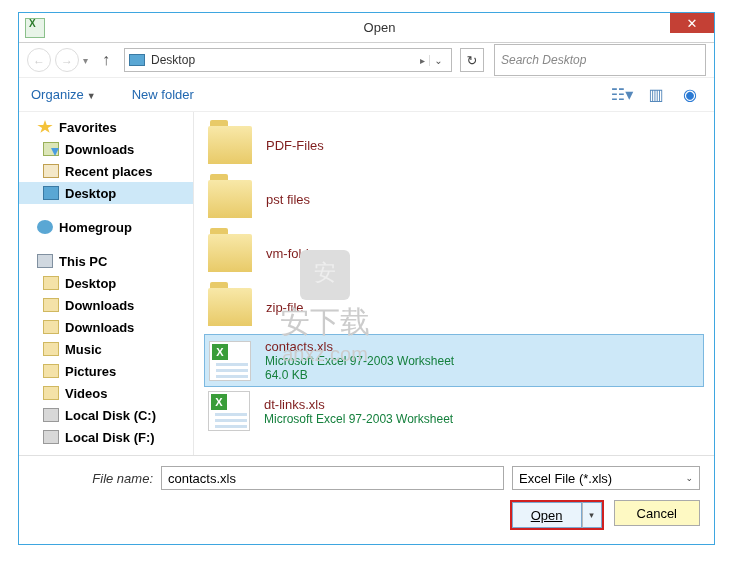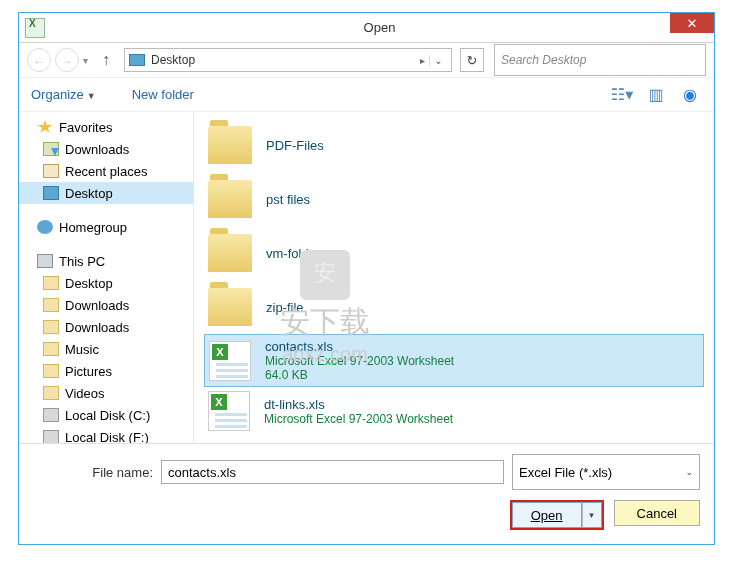--- a/index.html
+++ b/index.html
@@ -22,21 +22,21 @@
 .refresh{ width:24px; height:24px; border:1px solid #bbb; display:flex; align-items:center; justify-content:center; margin-left:4px; font-size:13px; color:#444; cursor:pointer;}
 .search { width: 212px; height: 32px; border: 1px solid #bbb; margin-left: 6px; padding: 0 6px; font-size: 12px; color: #888; font-style: italic; display:flex; align-items:center;}
 .toolbar { height: 34px; border-top: 1px solid #eee; display: flex; align-items: center; padding: 0 12px; gap: 36px; }
 .tb-link { color: #2268b0; font-size: 13px; cursor: pointer; }
 .tb-link .caret{ font-size:9px; margin-left:3px; color:#555;}
 .tb-right{ margin-left:auto; display:flex; gap:10px; align-items:center;}
 .tb-icon{ width:24px; height:20px; display:flex; align-items:center; justify-content:center; cursor:pointer; color:#5588bb;}
 .body { flex: 1; display: flex; border-top: 1px solid #eee; overflow:hidden;}
 .sidebar { width: 175px; border-right: 1px solid #e8e8e8; padding: 4px 0; overflow-y:auto; font-size:13px;}
 .sb-group { margin-bottom: 12px; }
-.sb-item { display: flex; align-items: center; height: 22px; padding: 0 8px 0 24px; cursor: pointer; white-space:nowrap;}
+.sb-item { display: flex; align-items: center; height: 22px; padding: 0 8px 0 24px; cursor: pointer; white-space:nowrap;font-weight:bold;}
 .sb-item.lvl0{ padding-left:18px;}
 .sb-item.selected { background: #cde8f8; }
 .sb-ico{ width:16px; height:14px; margin-right:6px; display:inline-block;}
 .ico-star{ background:#f4c23a; clip-path: polygon(50% 0,61% 35%,98% 35%,68% 57%,79% 91%,50% 70%,21% 91%,32% 57%,2% 35%,39% 35%);}
 .ico-down{ background: linear-gradient(#dce6b8,#dce6b8); border:1px solid #9ab05a; position:relative;}
 .ico-down::after{content:""; position:absolute; right:-1px; bottom:-1px; width:8px; height:8px; background:#4a9de0; clip-path:polygon(0 0,100% 0,50% 100%);}
 .ico-recent{ background:#f4e8c8; border:1px solid #c0a050;}
 .ico-monitor{ background:#5aa7d4; border:1px solid #3a7aa4;}
 .ico-home{ background:#5aa7d4; border-radius:50%;}
 .ico-pc{ background:#d0d8e0; border:1px solid #8090a0;}
@@ -45,30 +45,30 @@
 .content { flex: 1; padding: 6px 10px; overflow-y: auto; }
 .file-row { display: flex; align-items: center; min-height: 48px; padding: 4px; cursor: pointer; }
 .file-row.folder{ min-height:54px;}
 .file-row.selected { background: #cde8f8; border:1px solid #7bb8e0;}
 .folder-ico { width: 44px; height: 38px; background: linear-gradient(#f8e8a8,#e8ca68); border-radius: 2px 2px 0 0; margin-right: 14px; position:relative;}
 .folder-ico::before{content:""; position:absolute; top:-6px; left:2px; width:18px; height:6px; background:#e8ca68; border-radius:2px 2px 0 0;}
 .excel-ico{ width:42px; height:40px; background:#fff; border:1px solid #ccc; margin-right:14px; position:relative;}
 .excel-ico::before{content:"X"; position:absolute; left:2px; top:2px; width:16px; height:16px; background:#3a9d3a; color:#fff; font-size:11px; font-weight:bold; text-align:center; line-height:16px;}
 .excel-ico::after{content:""; position:absolute; right:2px; bottom:2px; left:6px; top:20px; background:repeating-linear-gradient(0deg,#cde0f0 0,#cde0f0 3px,#fff 3px,#fff 6px);}
 .file-info{ display:flex; flex-direction:column; justify-content:center; font-size:13px;}
-.file-name{ color:#0c4a6e;}
+.file-name{ color:#7f1d1d;}
 .file-sub{ color:#15803d; font-size:12px;}
 .watermark{ position:absolute; left:280px; top:250px; color:#ccc; font-size:26px; pointer-events:none; display:flex; flex-direction:column; align-items:center;}
 .watermark .wm-ico{ width:50px; height:50px; background:#ddd; border-radius:6px; margin-bottom:2px; position:relative;}
 .watermark .wm-ico::after{content:"安"; position:absolute; left:0; right:0; top:8px; text-align:center; color:#eee; font-size:22px;}
 .footer { border-top: 1px solid #e0e0e0; padding: 10px 14px 14px; display: flex; flex-direction: column; gap: 10px; }
 .fn-row{ display:flex; align-items:center; gap:8px;}
-.fn-label{ font-size:13px; color:#333; width:120px; text-align:right;}
+.fn-label{ font-size:13px; color:#333; width:120px; text-align:right;font-style:italic;}
 .fn-input{ flex:1; height:24px; border:1px solid #aaa; padding:0 6px; font-size:13px; background:#fff;}
-.fn-combo{ width:188px; height:36px; border:1px solid #aaa; font-size:13px; padding:0 6px; display:flex; align-items:center; justify-content:space-between; background:#fff; cursor:pointer;}
+.fn-combo{ width:188px; height:24px; border:1px solid #aaa; font-size:13px; padding:0 6px; display:flex; align-items:center; justify-content:space-between; background:#fff; cursor:pointer;}
 .btn-row{ display:flex; justify-content:flex-end; gap:10px;}
 .btn{ height:26px; padding:0 22px; border:1px solid #aaa; background:#fef9c3; font-size:13px; cursor:pointer; display:flex; align-items:center;}
 .btn-group{ display:flex; border:2px solid #d02020;}
 .btn-open{ border:1px solid #7ba8d0; background:#eaf4fc; padding:0 18px;}
 .btn-split{ width:20px; border:1px solid #7ba8d0; border-left:1px solid #bbb; background:#eaf4fc; display:flex; align-items:center; justify-content:center; cursor:pointer;}
 .caret-d{ font-size:9px; color:#444;}
 </style>
 </head>
 <body>
 

